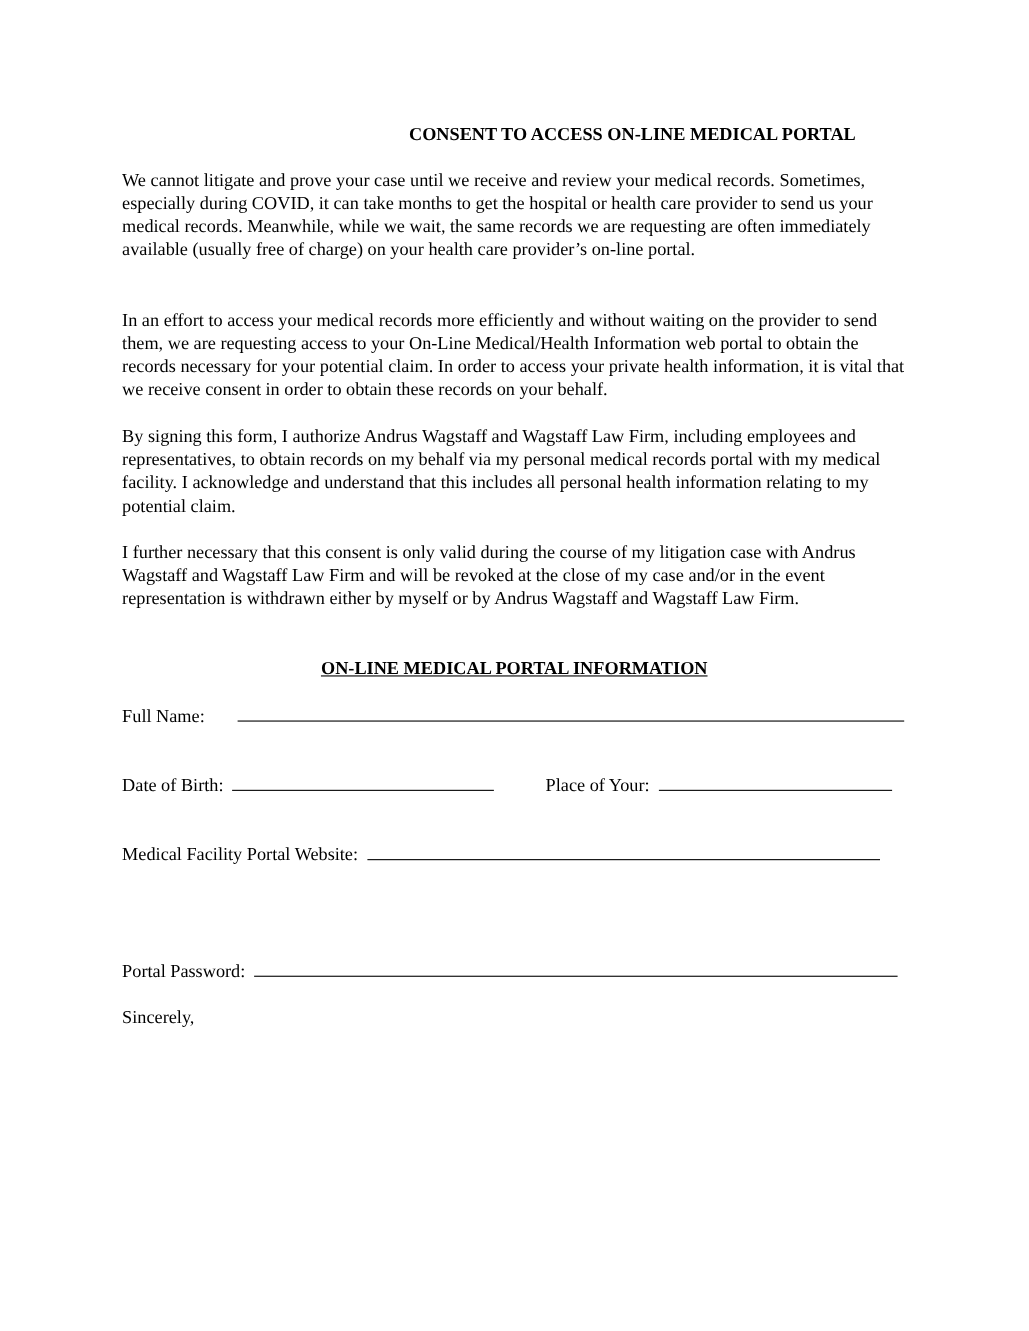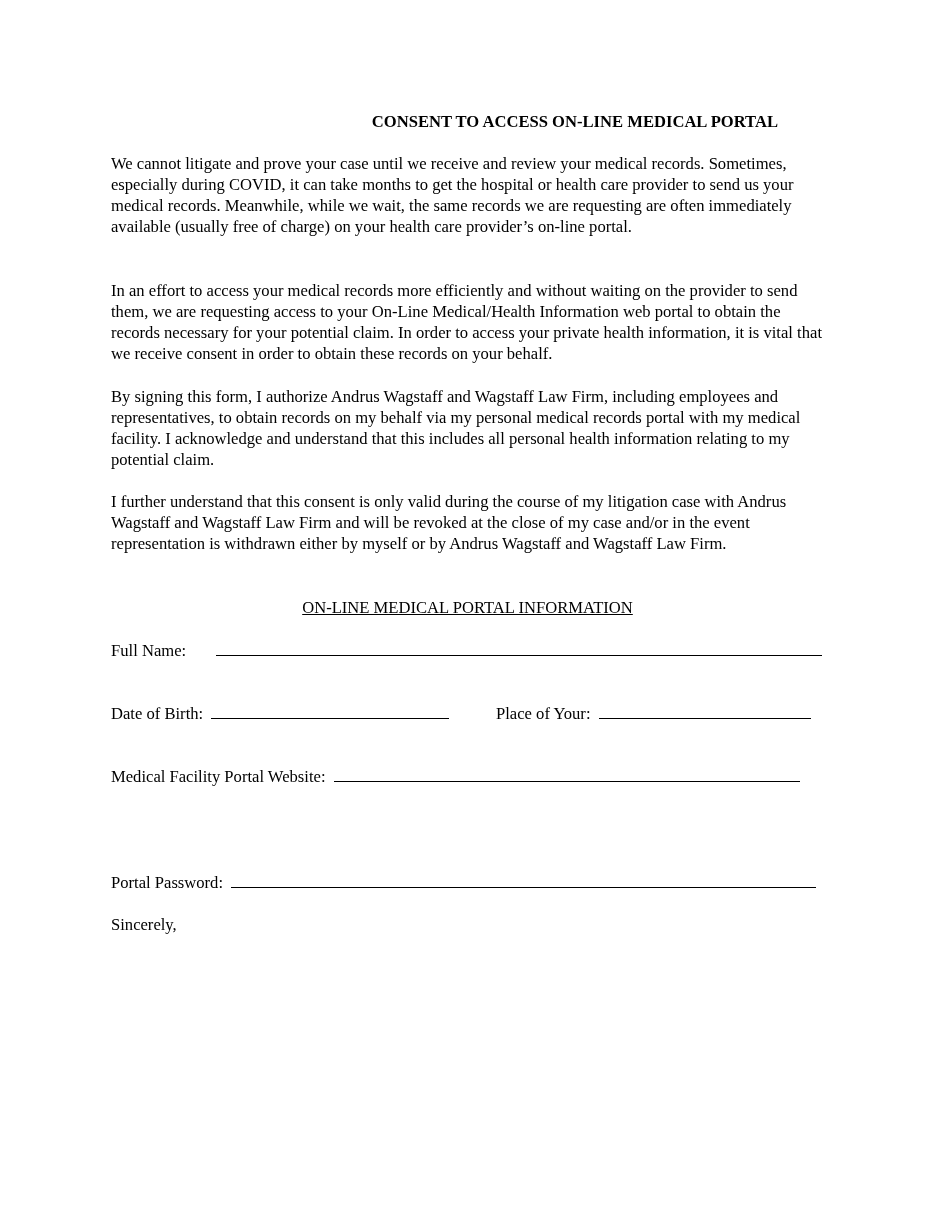--- a/index.html
+++ b/index.html
@@ -5,42 +5,42 @@
   html, body { margin: 0; padding: 0; background: #ffffff; }
   body { width: 935px; height: 1210px; position: relative; overflow: hidden; }
   .page { position: absolute; left: 0; top: 0; width: 935px; height: 1210px; background: #fff; color: #000;
           font-family: "Liberation Serif", "DejaVu Serif", serif; font-size: 16.6px; }
   .title { position: absolute; top: 112px; left: 0; width: 778px; text-align: right; font-weight: bold; font-size: 16.6px; }
   .para { position: absolute; left: 111px; width: 720px; line-height: 21px; margin: 0; }
   .p1 { top: 153px; }
   .p2 { top: 280px; }
   .p3 { top: 386px; }
   .p4 { top: 491px; }
-  .section { position: absolute; top: 598px; left: 0; width: 935px; text-align: center; font-weight: normal; text-decoration: underline; }
+  .section { position: absolute; top: 598px; left: 0; width: 935px; text-align: center; font-weight: bold; text-decoration: underline; }
   .field { position: absolute; white-space: nowrap; }
   .field .line { display: inline-block; border-bottom: 1px solid #000; height: 14px; vertical-align: baseline; }
   .f-name { left: 111px; top: 641px; }
   .f-dob { left: 111px; top: 704px; }
   .f-pob { left: 496px; top: 704px; }
   .f-web { left: 111px; top: 767px; }
   .f-user { left: 111px; top: 809px; }
   .f-pass { left: 111px; top: 873px; }
   .closing { position: absolute; left: 111px; top: 915px; }
   .sig { position: absolute; left: 111px; top: 958px; font-weight: bold; line-height: 21px; }
 </style>
 </head>
 <body>
 
 <div class="page">
   <div class="title">CONSENT TO ACCESS ON-LINE MEDICAL PORTAL</div>
 
   <p class="para p1">We cannot litigate and prove your case until we receive and review your medical records. Sometimes, especially during COVID, it can take months to get the hospital or health care provider to send us your medical records.  Meanwhile, while we wait, the same records we are requesting are often immediately available (usually free of charge) on your health care provider’s on-line portal.</p>
   <p class="para p2"> In an effort to access your medical records more efficiently and without waiting on the provider to send them, we are requesting access to your On-Line Medical/Health Information web portal to obtain the records necessary for your potential claim. In order to access your private health information, it is vital that we receive consent in order to obtain these records on your behalf.</p>
   <p class="para p3">By signing this form, I authorize Andrus Wagstaff and Wagstaff Law Firm, including employees and representatives, to obtain records on my behalf via my personal medical records portal with my medical facility. I acknowledge and understand that this includes all personal health information relating to my potential claim.</p>
-  <p class="para p4">I further understand that this consent is only valid during the course of my litigation case with Andrus Wagstaff and Wagstaff Law Firm and will be revoked at the close of my case and/or in the event representation is withdrawn either by myself or by Andrus Wagstaff and Wagstaff Law Firm.</p>
+  <p class="para p4">I further necessary that this consent is only valid during the course of my litigation case with Andrus Wagstaff and Wagstaff Law Firm and will be revoked at the close of my case and/or in the event representation is withdrawn either by myself or by Andrus Wagstaff and Wagstaff Law Firm.</p>
 
   <div class="section">ON-LINE MEDICAL PORTAL INFORMATION</div>
 
   <div class="field f-name">
     <span>Full Name:</span>
     <span class="line" style="width:606px;margin-left:26px;"></span>
   </div>
 
   <div class="field f-dob">
     <span>Date of Birth:</span>

